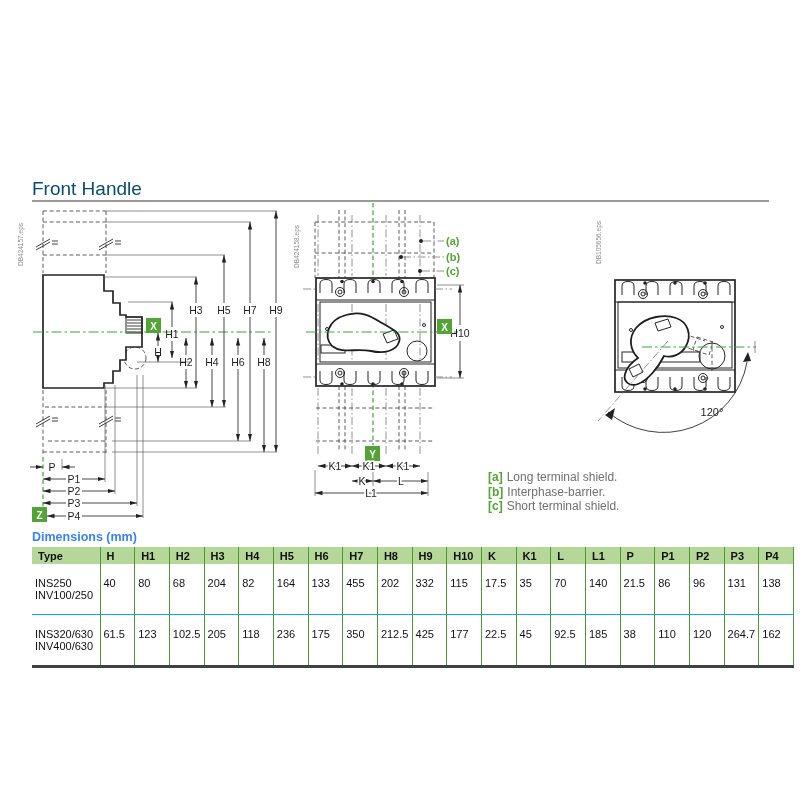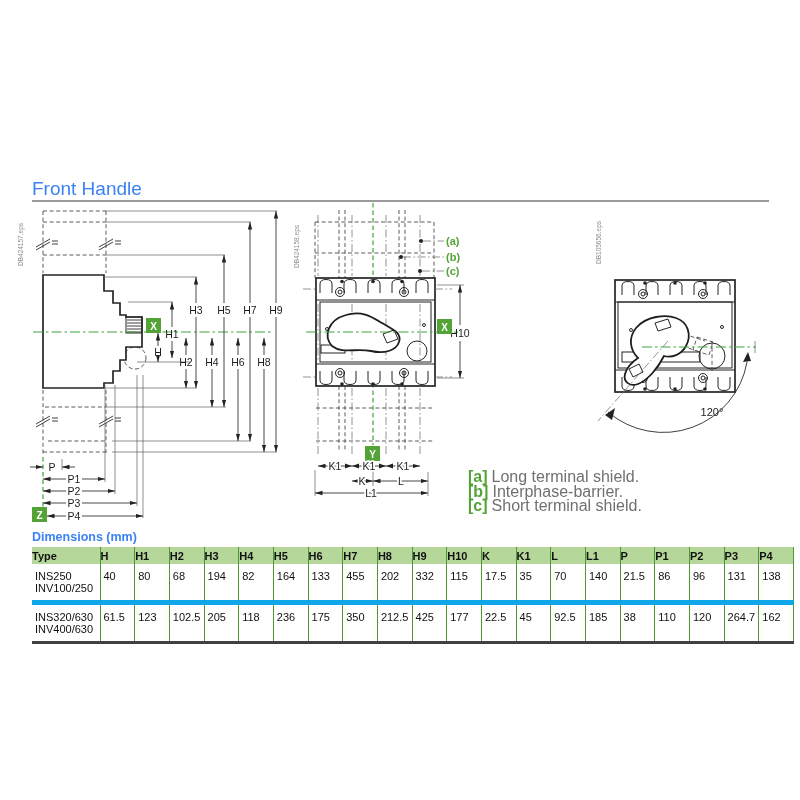--- a/index.html
+++ b/index.html
@@ -1,18 +1,18 @@
 <!DOCTYPE html>
 <html><head>
 <meta charset="utf-8">
 <style>
   html,body{margin:0;padding:0;background:#fff;}
   #page{position:relative;width:800px;height:800px;background:#ffffff;overflow:hidden;
         font-family:"Liberation Sans", sans-serif;}
-  #heading{position:absolute;left:32px;top:178px;font-size:19px;color:#3b82f6;}
+  #heading{position:absolute;left:32px;top:178px;font-size:19px;color:#0c4a6e;}
   #heading-rule{position:absolute;left:32px;top:200px;width:737px;height:0;
         border-top:2px solid #9a9a9a;}
   #drawings{position:absolute;left:0;top:200px;width:800px;height:335px;}
 
   svg text{font-family:"Liberation Sans", sans-serif;}
   .dl{font-size:10.5px;fill:#1d1d1d;text-anchor:middle;dominant-baseline:central;}
   .halo{paint-order:stroke;stroke:#ffffff;stroke-width:3.5px;stroke-linejoin:round;}
   .eps{font-size:6.5px;fill:#8d8d8d;}
   .callout{font-size:11px;font-weight:bold;fill:#54a336;}
   .boxletter{font-size:10px;font-weight:bold;fill:#ffffff;text-anchor:middle;dominant-baseline:central;}
@@ -20,31 +20,31 @@
   .med{stroke:#252525;stroke-width:1;fill:none;}
   .thin{stroke:#2a2a2a;stroke-width:0.9;fill:none;}
   .ext{stroke:#606060;stroke-width:0.7;fill:none;}
   .dim{stroke:#333;stroke-width:0.9;fill:none;}
   .dash{stroke:#4a4a4a;stroke-width:0.9;stroke-dasharray:4 2.6;fill:none;}
   .dd{stroke:#777;stroke-width:0.8;stroke-dasharray:8 2.5 1.5 2.5;fill:none;}
   .gcl{stroke:#3ea53b;stroke-width:1.1;stroke-dasharray:10 3 2.5 3;fill:none;}
   .gdash{stroke:#3ea53b;stroke-width:1.2;stroke-dasharray:4.5 3;fill:none;}
   .gbox{fill:#54a336;}
 
-  #legend{position:absolute;left:468px;top:470px;font-size:16px;line-height:14.5px;color:#707070;}
+  #legend{position:absolute;left:488px;top:470px;font-size:12px;line-height:14.5px;color:#707070;}
   #legend .tag{color:#54a336;font-weight:bold;margin-right:4px;}
 
   #table-caption{position:absolute;left:32px;top:530px;font-size:12.5px;font-weight:bold;color:#3b82f6;}
   #dim-table{position:absolute;left:32px;top:547px;width:762px;border-collapse:collapse;
         table-layout:fixed;font-size:11px;color:#111;}
-  #dim-table th{background:#b5d79a;text-align:left;font-weight:bold;padding:2px 0;height:13px;}
-  #dim-table td{vertical-align:top;padding:6px 3px;background:#fff;}
+  #dim-table th{background:#b5d79a;text-align:left;font-weight:bold;padding:2px 6px;height:13px;}
+  #dim-table td{vertical-align:top;padding:13px 3px;background:#fff;}
   #dim-table th + th, #dim-table td + td{border-left:1.5px solid #4d9a35;}
   #dim-table th:last-child, #dim-table td:last-child{border-right:1.5px solid #4d9a35;}
-  #dim-table tr.r2 td{border-top:5px solid #0ea5e9;}
+  #dim-table tr.r2 td{border-top:1px solid #0ea5e9;}
   #dim-table tr.r2 td{height:24px;}
   #dim-table tr.r1 td{height:24px;}
   #dim-table tr.r2{border-bottom:3px solid #414141;}
   #dim-table col.typecol{width:68px;}
   .tline{display:block;}
 </style>
 </head>
 <body>
 
 <div id="page">
@@ -361,21 +361,21 @@
     </thead>
     <tbody>
       <tr class="r1">
         <td>
           <span class="tline">INS250</span>
           <span class="tline">INV100/250</span>
         </td>
         <td>40</td>
         <td>80</td>
         <td>68</td>
-        <td>194</td>
+        <td>204</td>
         <td>82</td>
         <td>164</td>
         <td>133</td>
         <td>455</td>
         <td>202</td>
         <td>332</td>
         <td>115</td>
         <td>17.5</td>
         <td>35</td>
         <td>70</td>

